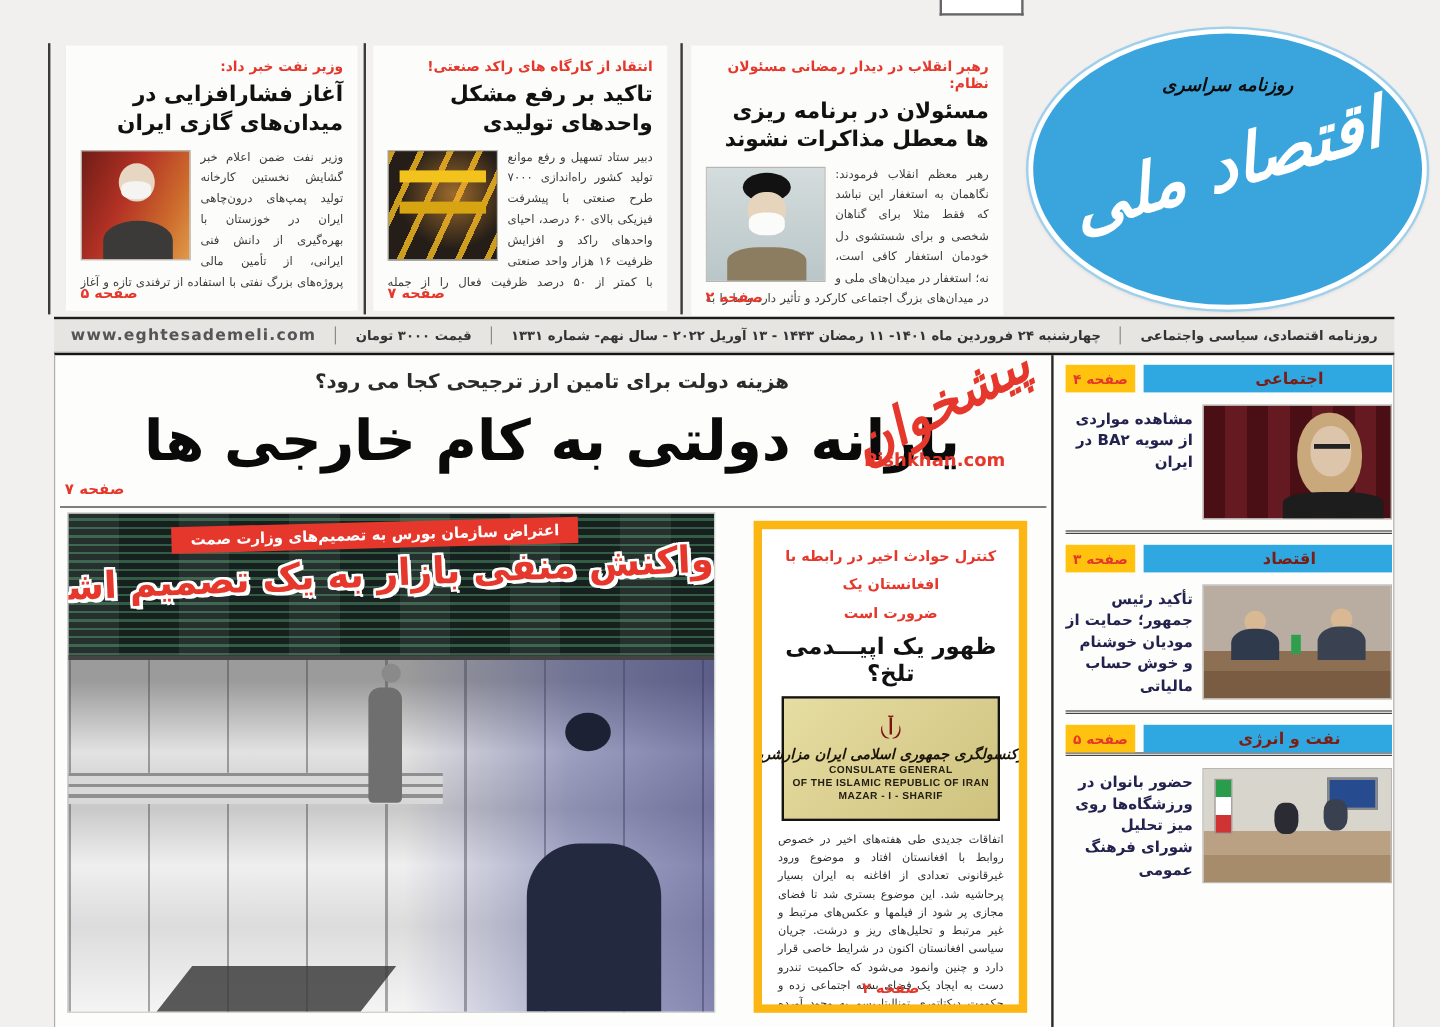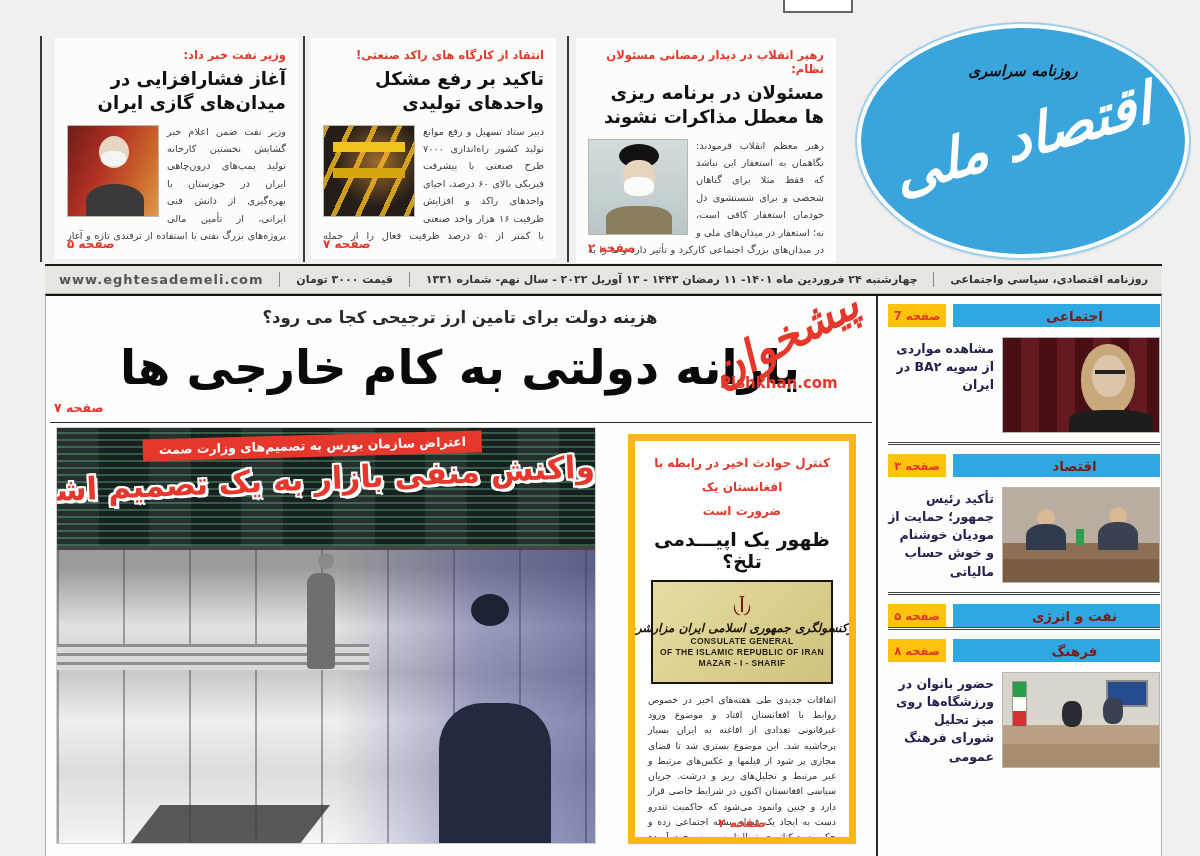--- a/index.html
+++ b/index.html
@@ -290,21 +290,21 @@
     <div class="bd">اتفاقات جدیدی طی هفته‌های اخیر در خصوص روابط با افغانستان افتاد و موضوع ورود غیرقانونی تعدادی از افاغنه به ایران بسیار پرحاشیه شد. این موضوع بستری شد تا فضای مجازی پر شود از فیلمها و عکس‌های مرتبط و غیر مرتبط و تحلیل‌های ریز و درشت. جریان سیاسی افغانستان اکنون در شرایط خاصی قرار دارد و چنین وانمود می‌شود که حاکمیت تندرو دست به ایجاد یک فضای بسته اجتماعی زده و حکومت دیکتاتوری تونالیتاریسم به وجود آورده است. این فضای سیاسی نه تنها مردم افغان را نگران کرده بلکه سایر کشورها اعم از همسایگان و دیگران را نیز آشفته نموده است. روحیه جنگ‌آوری با احتمال تمامیت‌خواهی در برخی نقاط جغرافیایی</div>
     <div class="pref">صفحه ۲</div>
   </div>
 
   <div class="main-vline"></div>
 
   <div class="sidebar">
 
     <div>
       <div class="sec-head">
-        <div class="pagebox fa">صفحه 7</div>
+        <div class="pagebox fa">صفحه ۴</div>
         <div class="gap"></div>
         <div class="bar fa">اجتماعی</div>
       </div>
       <div class="sec-body">
         <div class="shl">مشاهده مواردی از سویه BA۲ در ایران</div>
         <div class="sph ph-woman">
           <div class="w-scarf"></div>
             <div class="w-face"></div>
             <div class="w-glass"></div>
             <div class="w-shld"></div>
@@ -335,25 +335,20 @@
     <div>
       <div class="sec-head">
         <div class="pagebox fa">صفحه ۵</div>
         <div class="gap"></div>
         <div class="bar fa">نفت و انرژی</div>
       </div>
       <div class="sec-sep"></div>
     </div>
 
     <div>
-      <div class="sec-head">
-        <div class="pagebox fa">صفحه ۸</div>
-        <div class="gap"></div>
-        <div class="bar fa">فرهنگ</div>
-      </div>
       <div class="sec-body">
         <div class="shl">حضور بانوان در ورزشگاه‌ها روی میز تحلیل شورای فرهنگ عمومی</div>
         <div class="sph ph-meeting">
           <div class="f-flag"></div>
             <div class="f-board"></div>
             <div class="f-p1"></div>
             <div class="f-p2"></div>
         </div>
       </div>
     </div>

